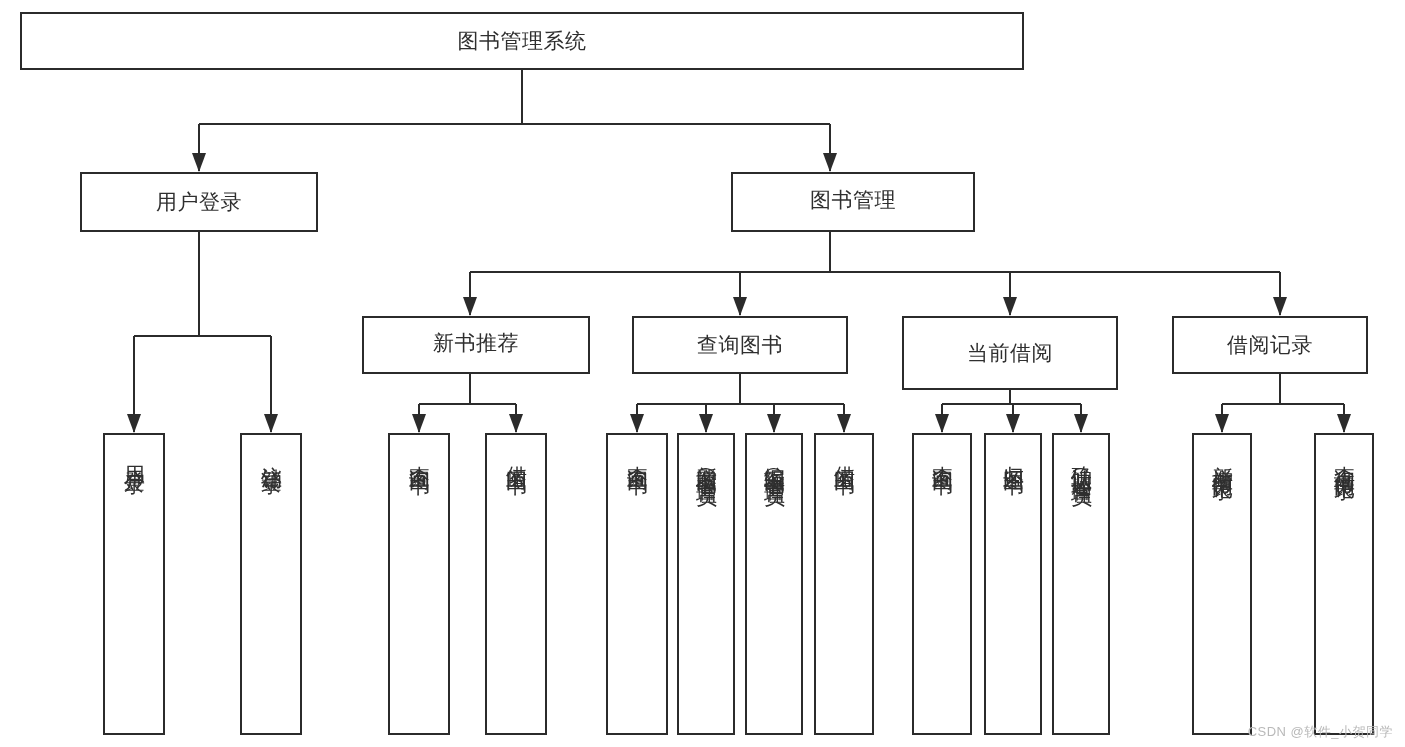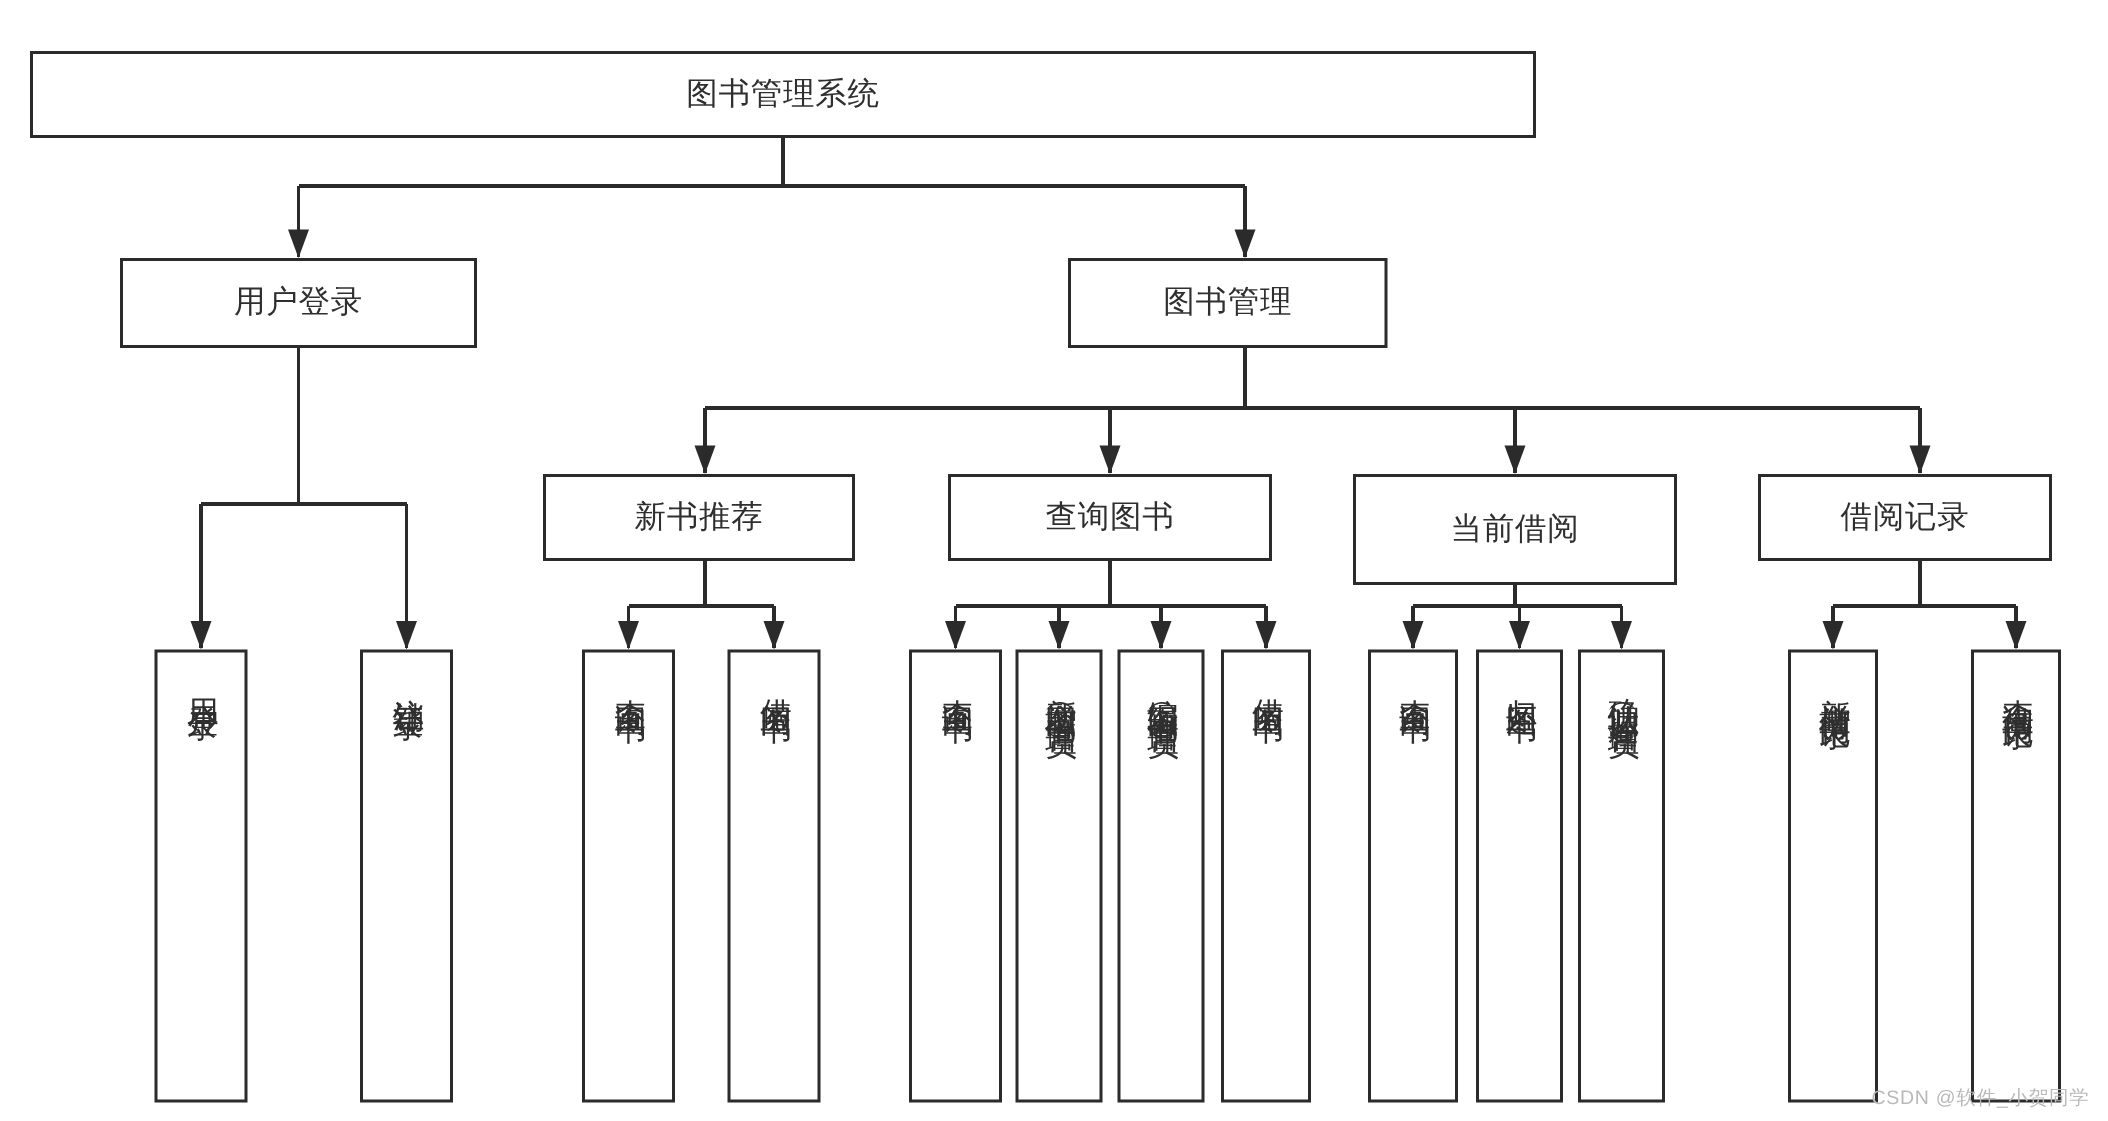--- a/index.html
+++ b/index.html
@@ -120,30 +120,30 @@
       <line x1="1081" y1="404" x2="1081" y2="432" stroke="#2b2b2b" stroke-width="2.5" shape-rendering="crispEdges"></line>
       <polygon points="1074,414 1088,414 1081,433" fill="#2b2b2b"></polygon>
       <line x1="1280" y1="374" x2="1280" y2="404" stroke="#2b2b2b" stroke-width="2.5" shape-rendering="crispEdges"></line>
       <line x1="1222" y1="404" x2="1344" y2="404" stroke="#2b2b2b" stroke-width="2.5" shape-rendering="crispEdges"></line>
       <line x1="1222" y1="404" x2="1222" y2="432" stroke="#2b2b2b" stroke-width="2.5" shape-rendering="crispEdges"></line>
       <polygon points="1215,414 1229,414 1222,433" fill="#2b2b2b"></polygon>
       <line x1="1344" y1="404" x2="1344" y2="432" stroke="#2b2b2b" stroke-width="2.5" shape-rendering="crispEdges"></line>
       <polygon points="1337,414 1351,414 1344,433" fill="#2b2b2b"></polygon>
     </svg>
   <div id="node-layer">
-      <div class="node-box horizontal" style="left: 20px; top: 12px; width: 1004px; height: 58px; margin-top: 22px;">
+      <div class="node-box horizontal" style="left: 20px; top: 12px; width: 1004px; height: 58px;">
         <span class="node-label">图书管理系统</span>
       </div>
       <div class="node-box horizontal" style="left: 80px; top: 172px; width: 238px; height: 60px;">
         <span class="node-label">用户登录</span>
       </div>
-      <div class="node-box horizontal" style="left: 712px; top: 172px; width: 213px; height: 60px;">
+      <div class="node-box horizontal" style="left: 731px; top: 172px; width: 244px; height: 60px; font-family: Liberation Mono, monospace;">
         <span class="node-label">图书管理</span>
       </div>
-      <div class="node-box horizontal" style="left: 362px; top: 316px; width: 208px; height: 58px;">
+      <div class="node-box horizontal" style="left: 362px; top: 316px; width: 228px; height: 58px; font-family: Liberation Mono, monospace;">
         <span class="node-label">新书推荐</span>
       </div>
       <div class="node-box horizontal" style="left: 632px; top: 316px; width: 216px; height: 58px;">
         <span class="node-label">查询图书</span>
       </div>
       <div class="node-box horizontal" style="left: 902px; top: 316px; width: 216px; height: 74px;">
         <span class="node-label">当前借阅</span>
       </div>
       <div class="node-box horizontal" style="left: 1172px; top: 316px; width: 196px; height: 58px;">
         <span class="node-label">借阅记录</span>

